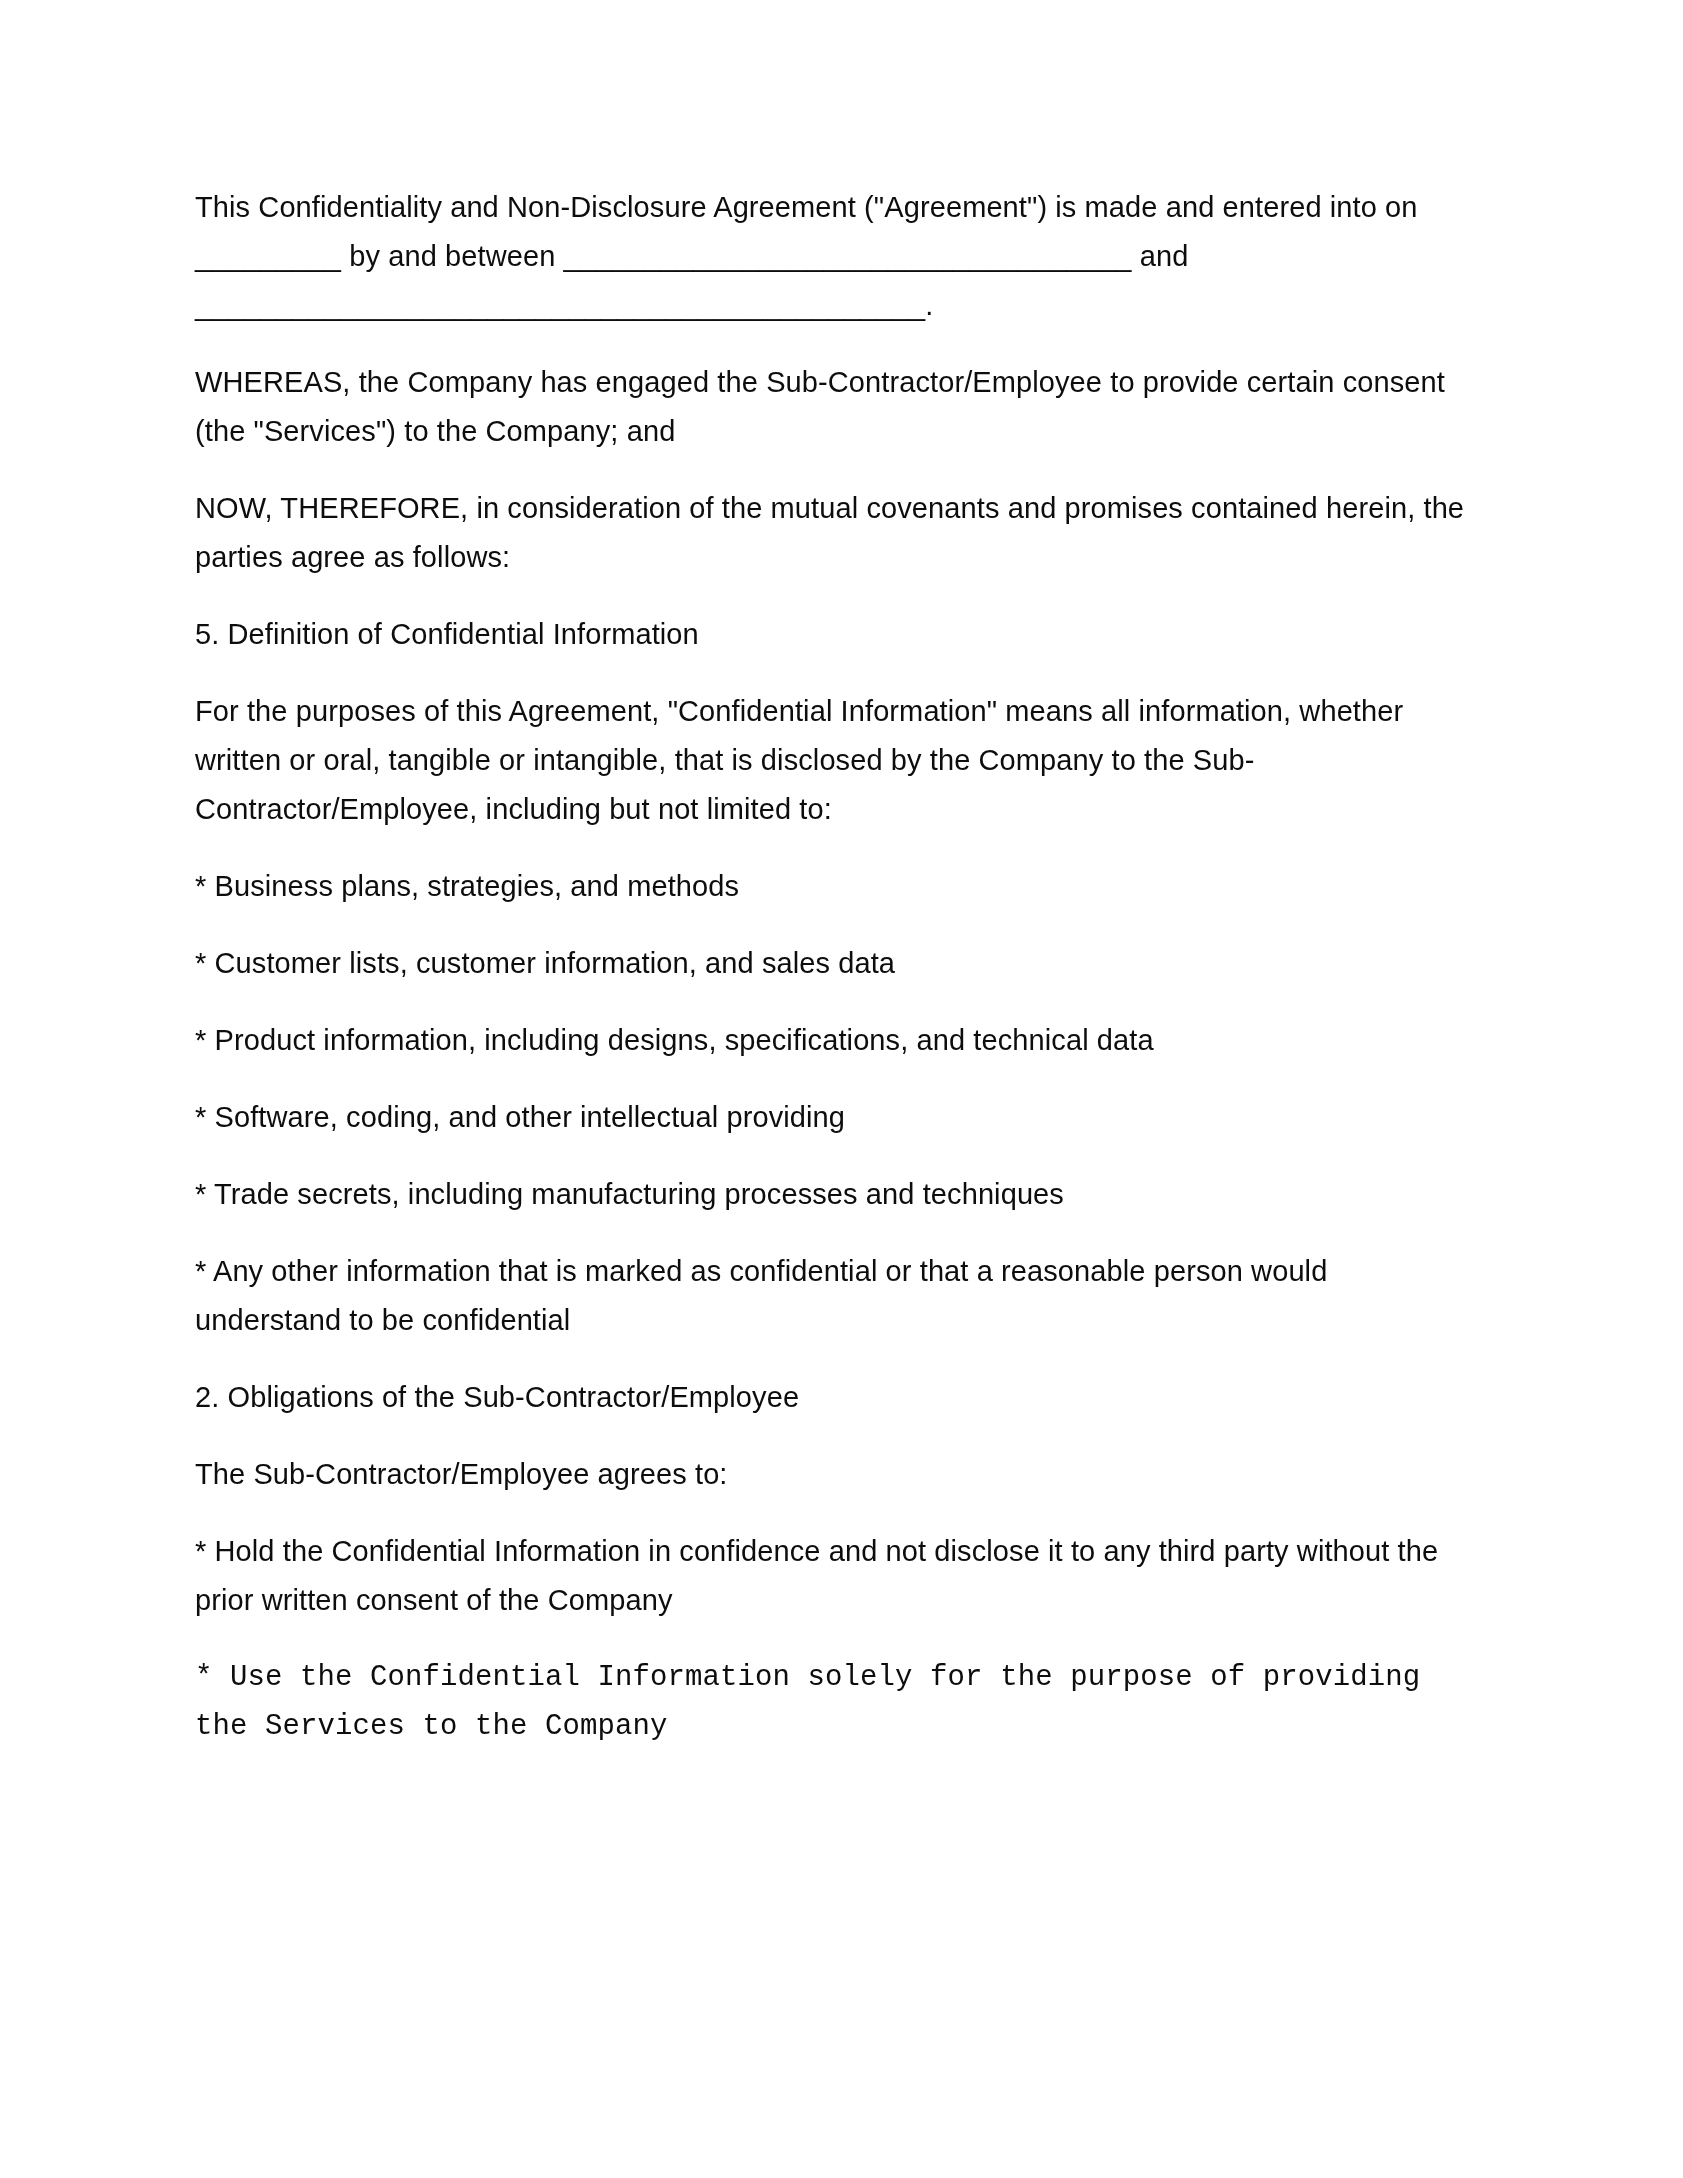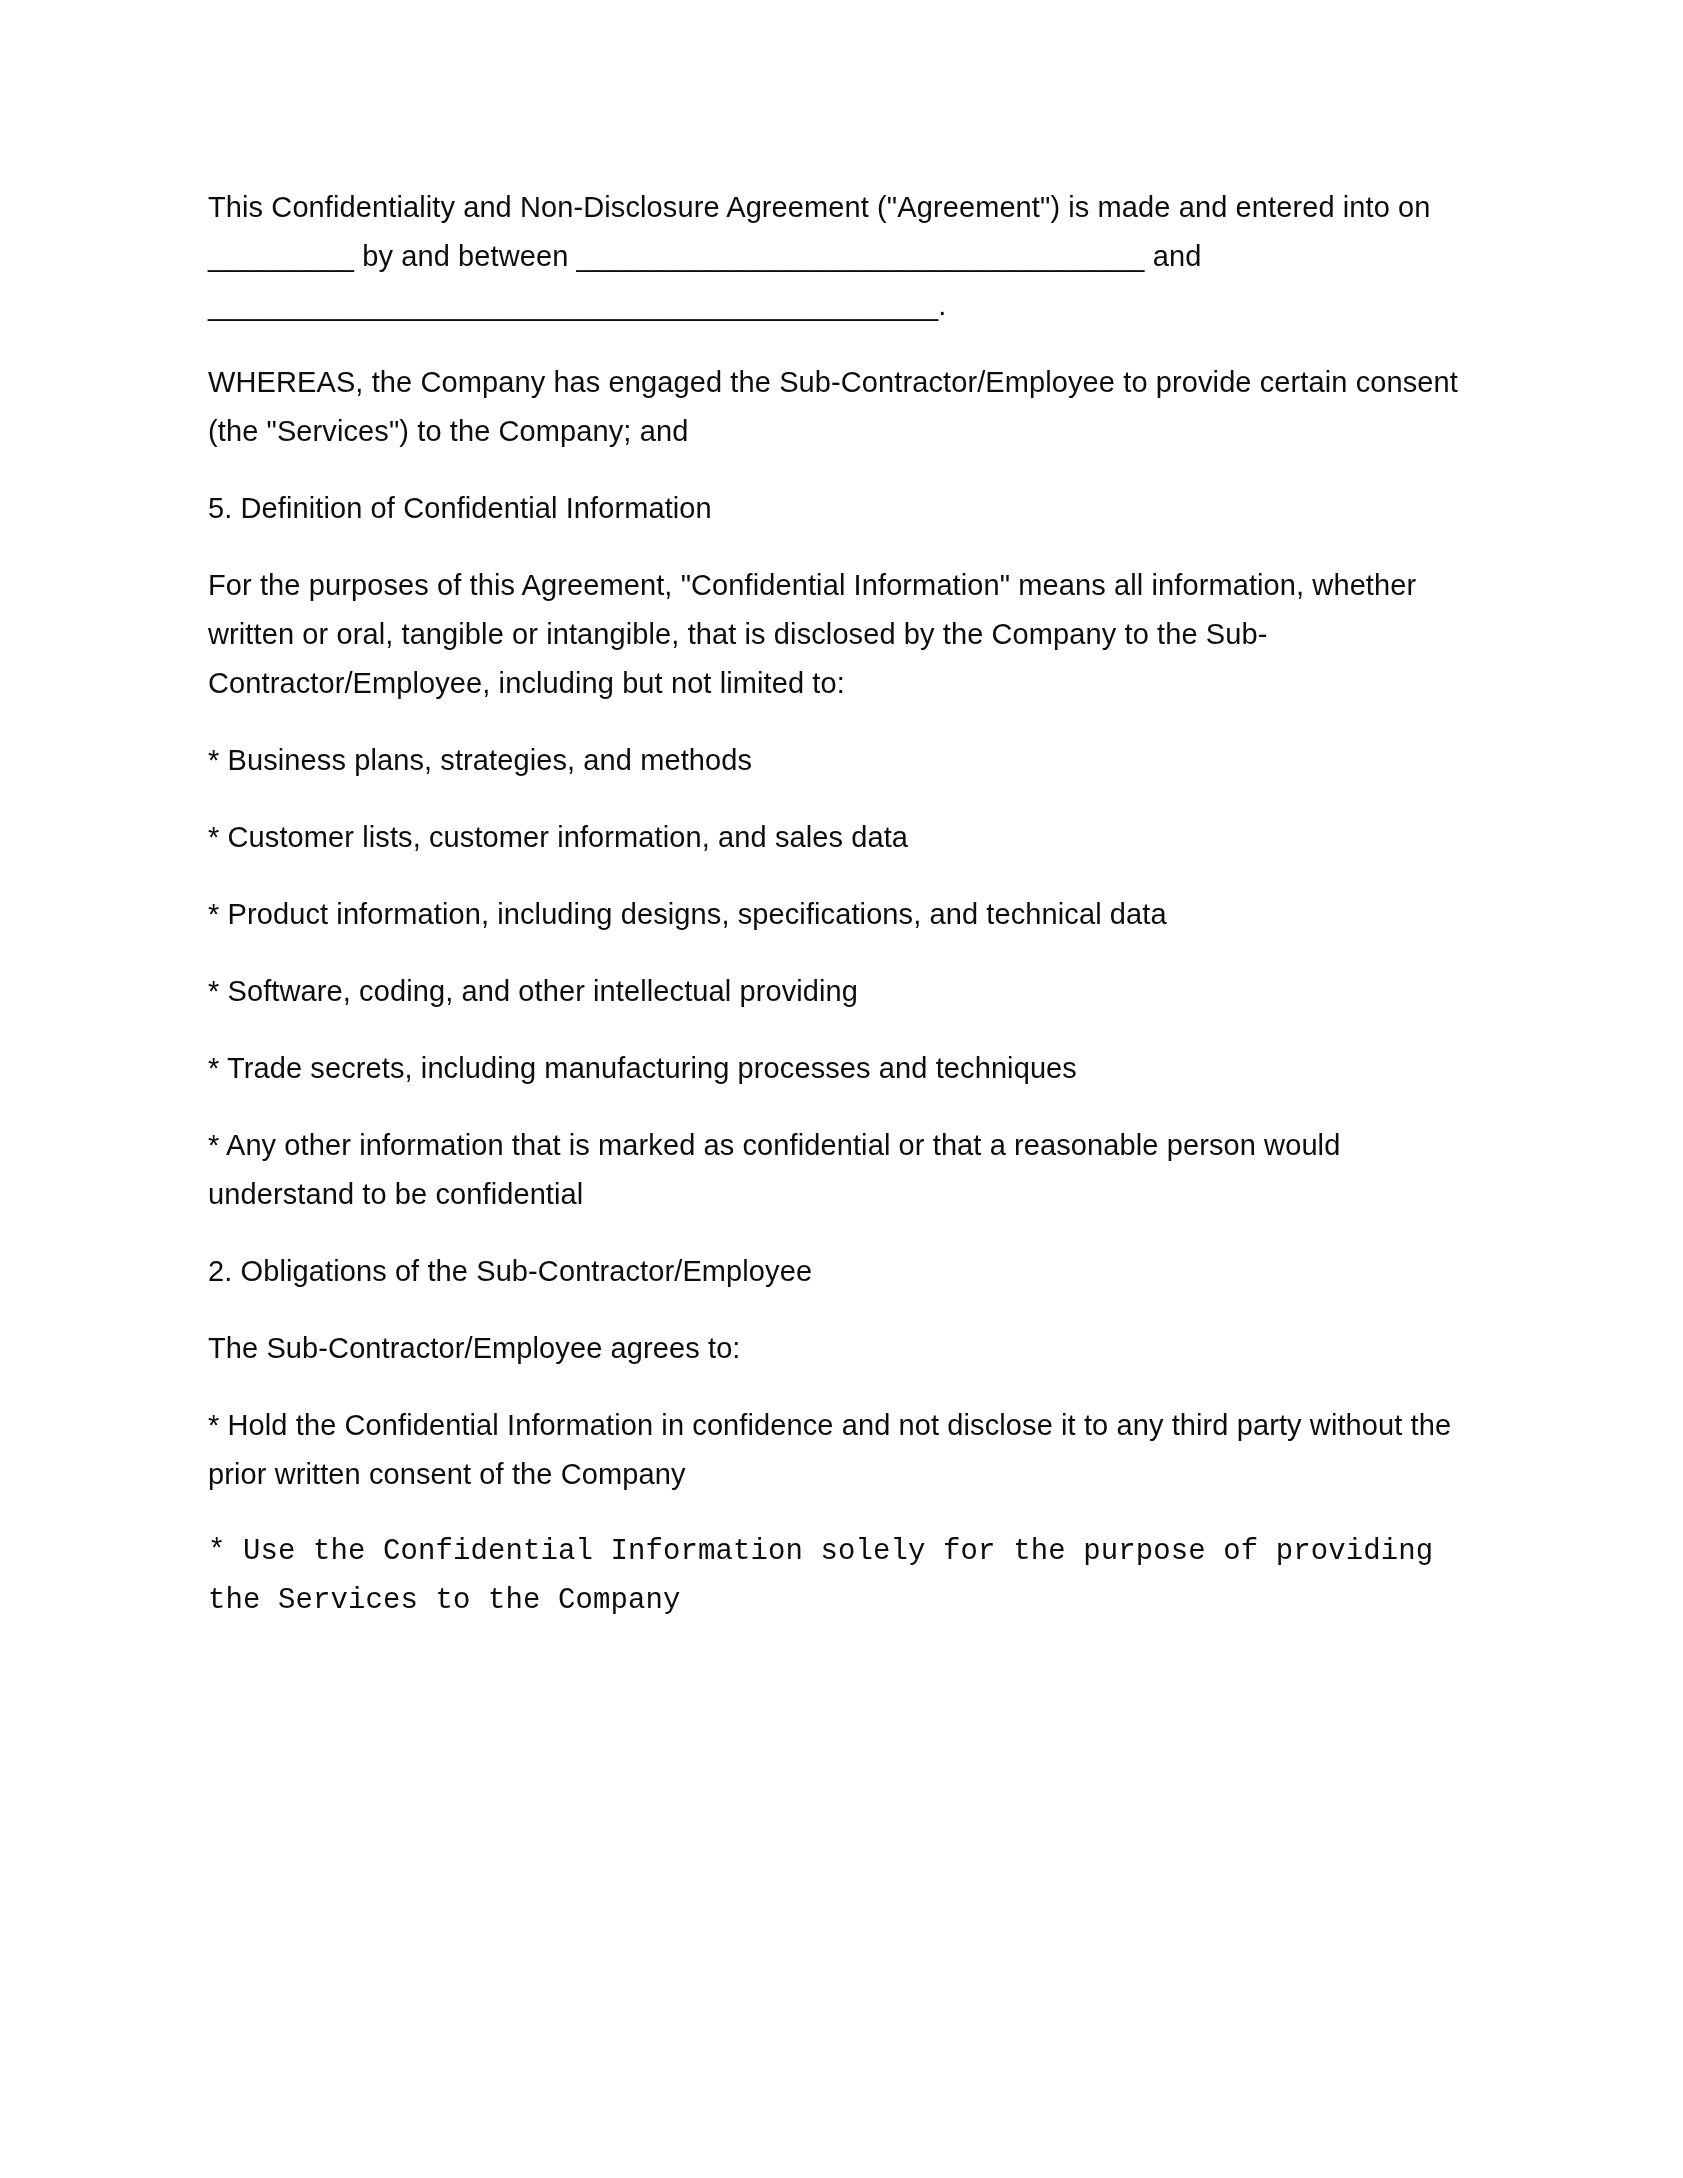--- a/index.html
+++ b/index.html
@@ -13,21 +13,21 @@
     position: relative;
     width: 1683px;
     height: 2178px;
     background: #ffffff;
     box-sizing: border-box;
     overflow: hidden;
   }
 
   .doc-body {
     position: absolute;
-    left: 208px;
+    left: 195px;
     top: 183px;
     width: 1277px;
   }
 
   .para {
     font-family: "Liberation Sans", sans-serif;
     font-size: 29px;
     line-height: 49px;
     color: #0d0d0d;
     letter-spacing: 0.1px;
@@ -47,20 +47,21 @@
 <body>
 
 <div class="page">
   <div class="doc-body">
 
     <p class="para">This Confidentiality and Non-Disclosure Agreement ("Agreement") is made and entered into on _________ by and between ___________________________________ and _____________________________________________.</p>
 
     <p class="para">WHEREAS, the Company has engaged the Sub-Contractor/Employee to provide certain consent (the "Services") to the Company; and</p>
 
 
+    <p class="para">NOW, THEREFORE, in consideration of the mutual covenants and promises contained herein, the parties agree as follows:</p>
 
     <p class="para">5. Definition of Confidential Information</p>
 
     <p class="para">For the purposes of this Agreement, "Confidential Information" means all information, whether written or oral, tangible or intangible, that is disclosed by the Company to the Sub-Contractor/Employee, including but not limited to:</p>
 
     <p class="para">* Business plans, strategies, and methods</p>
 
 
     <p class="para">* Customer lists, customer information, and sales data</p>
 

